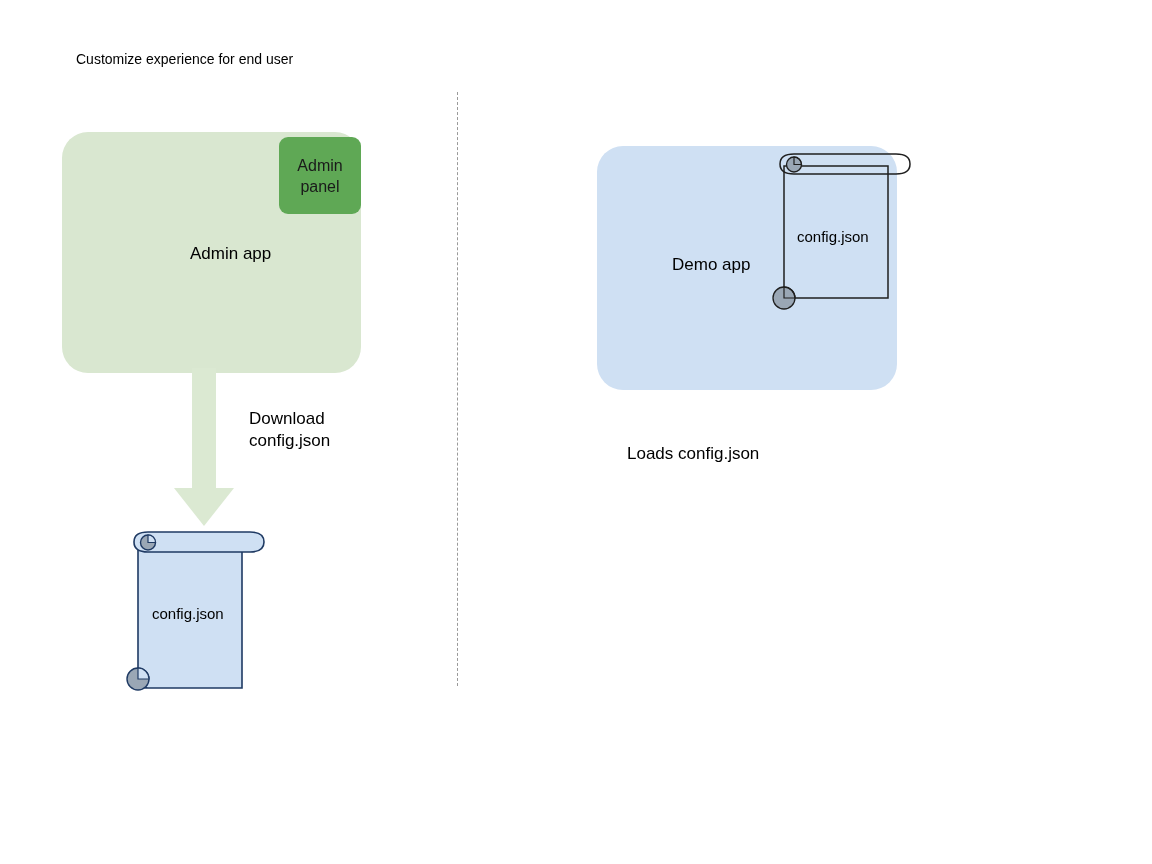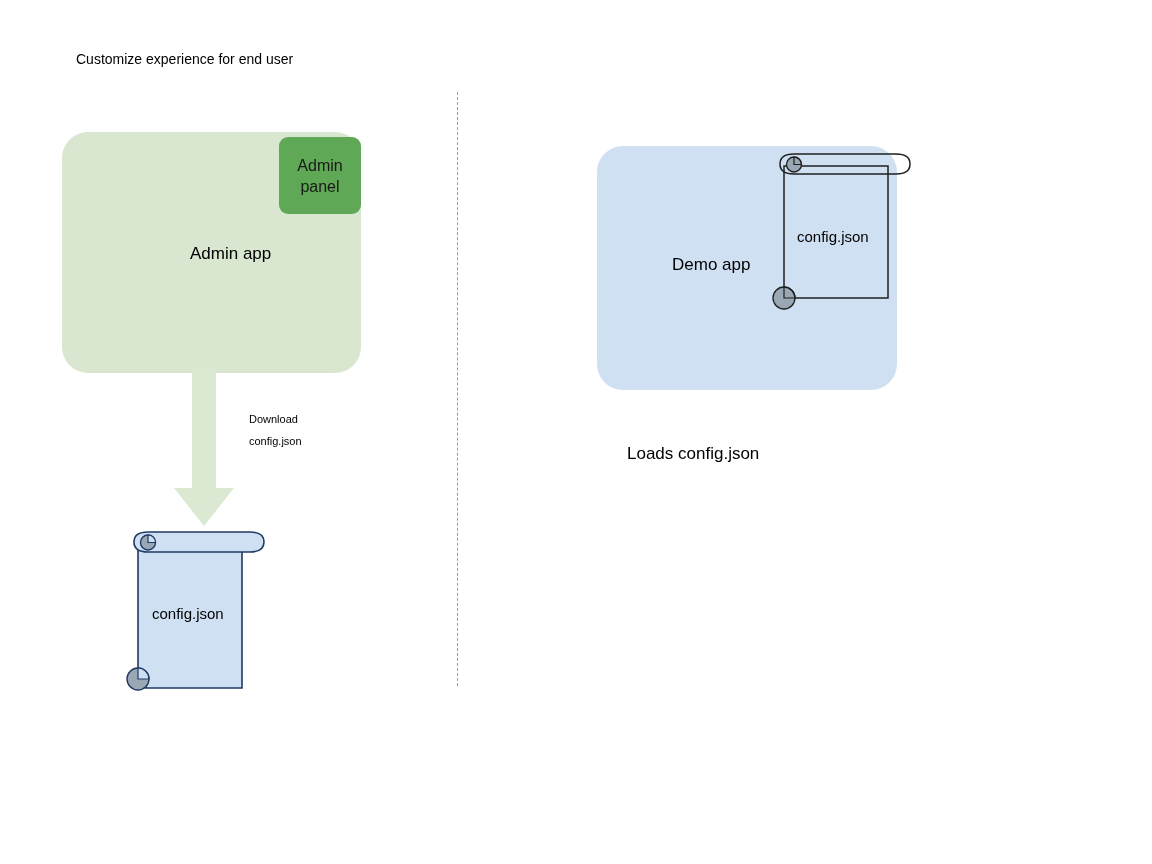--- a/index.html
+++ b/index.html
@@ -97,21 +97,21 @@
     position: absolute;
     left: 172px;
     top: 368px;
     width: 68px;
     height: 160px;
   }
   #download-arrow svg { display: block; }
 
   .arrow-label {
     position: absolute;
-    font-size: 11px;
+    font-size: 17px;
     line-height: 22px;
     color: #000000;
     white-space: nowrap;
   }
   #download-label { left: 249px; top: 408px; }
 
   
   .scroll {
     position: absolute;
   }

